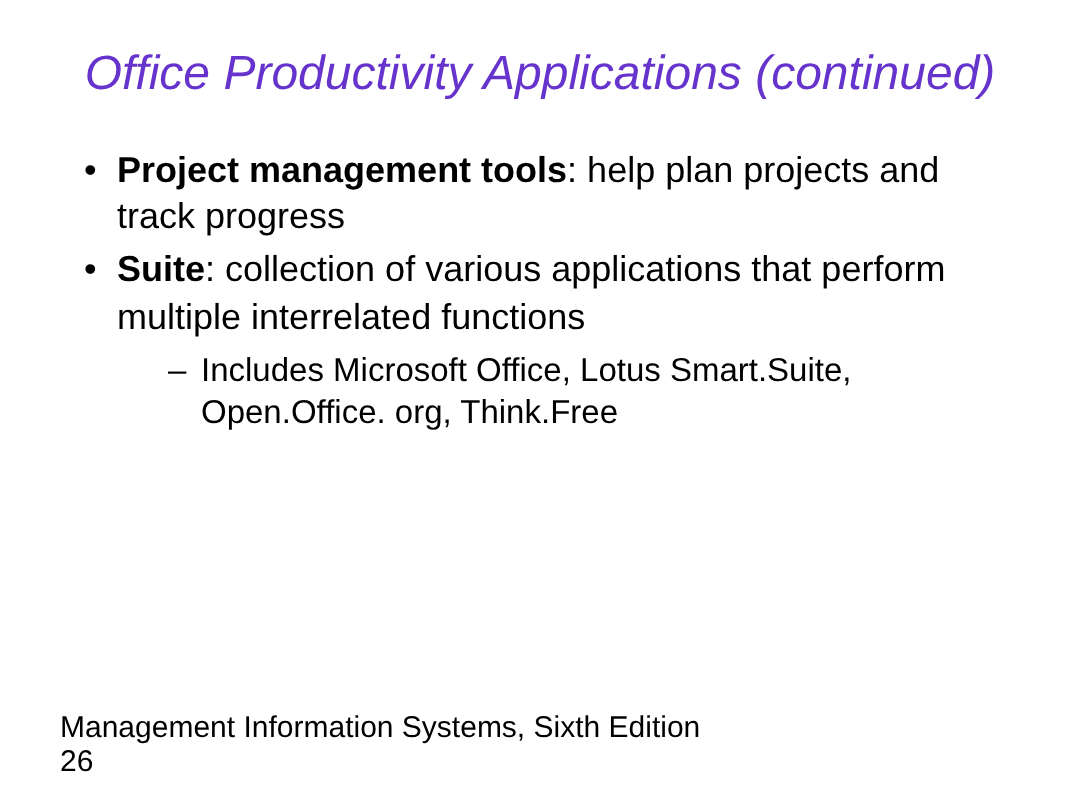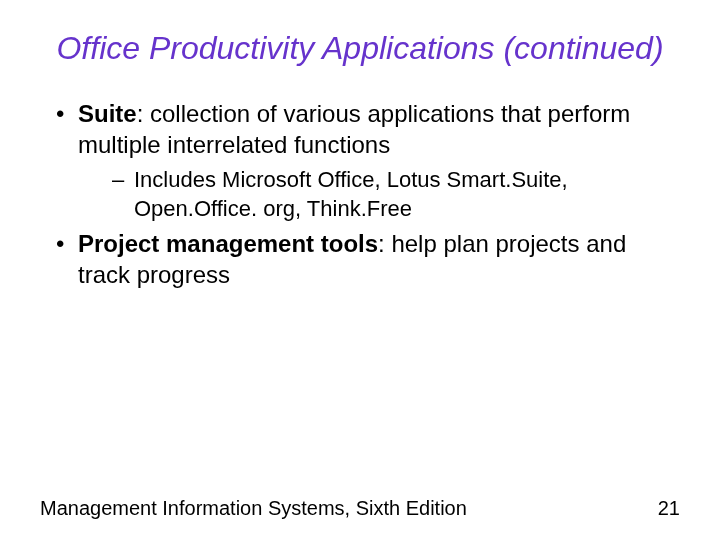--- a/index.html
+++ b/index.html
@@ -67,35 +67,36 @@
     .footer {
       position: absolute;
       bottom: 20px;
       left: 40px;
       right: 40px;
       display: flex;
       justify-content: space-between;
       align-items: baseline;
       color: #000000;
       font-size: 20px;
+      flex-direction: column;
     }
   </style>
 </head>
 <body>
 
 <h1 class="title">Office Productivity Applications (continued)</h1>
 
 <ul class="bullet-list">
   <li class="bullet-item">
+    <span class="bold-term">Project management tools</span><span>: help plan projects and track progress</span>
+  </li>
+  <li class="bullet-item">
     <span class="bold-term">Suite</span><span>: collection of various applications that perform multiple interrelated functions</span>
     <ul class="sub-list">
       <li class="sub-item">Includes Microsoft Office, Lotus Smart.Suite, Open.Office. org, Think.Free</li>
     </ul>
   </li>
-  <li class="bullet-item">
-    <span class="bold-term">Project management tools</span><span>: help plan projects and track progress</span>
-  </li>
 </ul>
 
 <div class="footer">
   <span>Management Information Systems, Sixth Edition</span>
-  <span>21</span>
+  <span>26</span>
 </div>
 
 </body></html>

